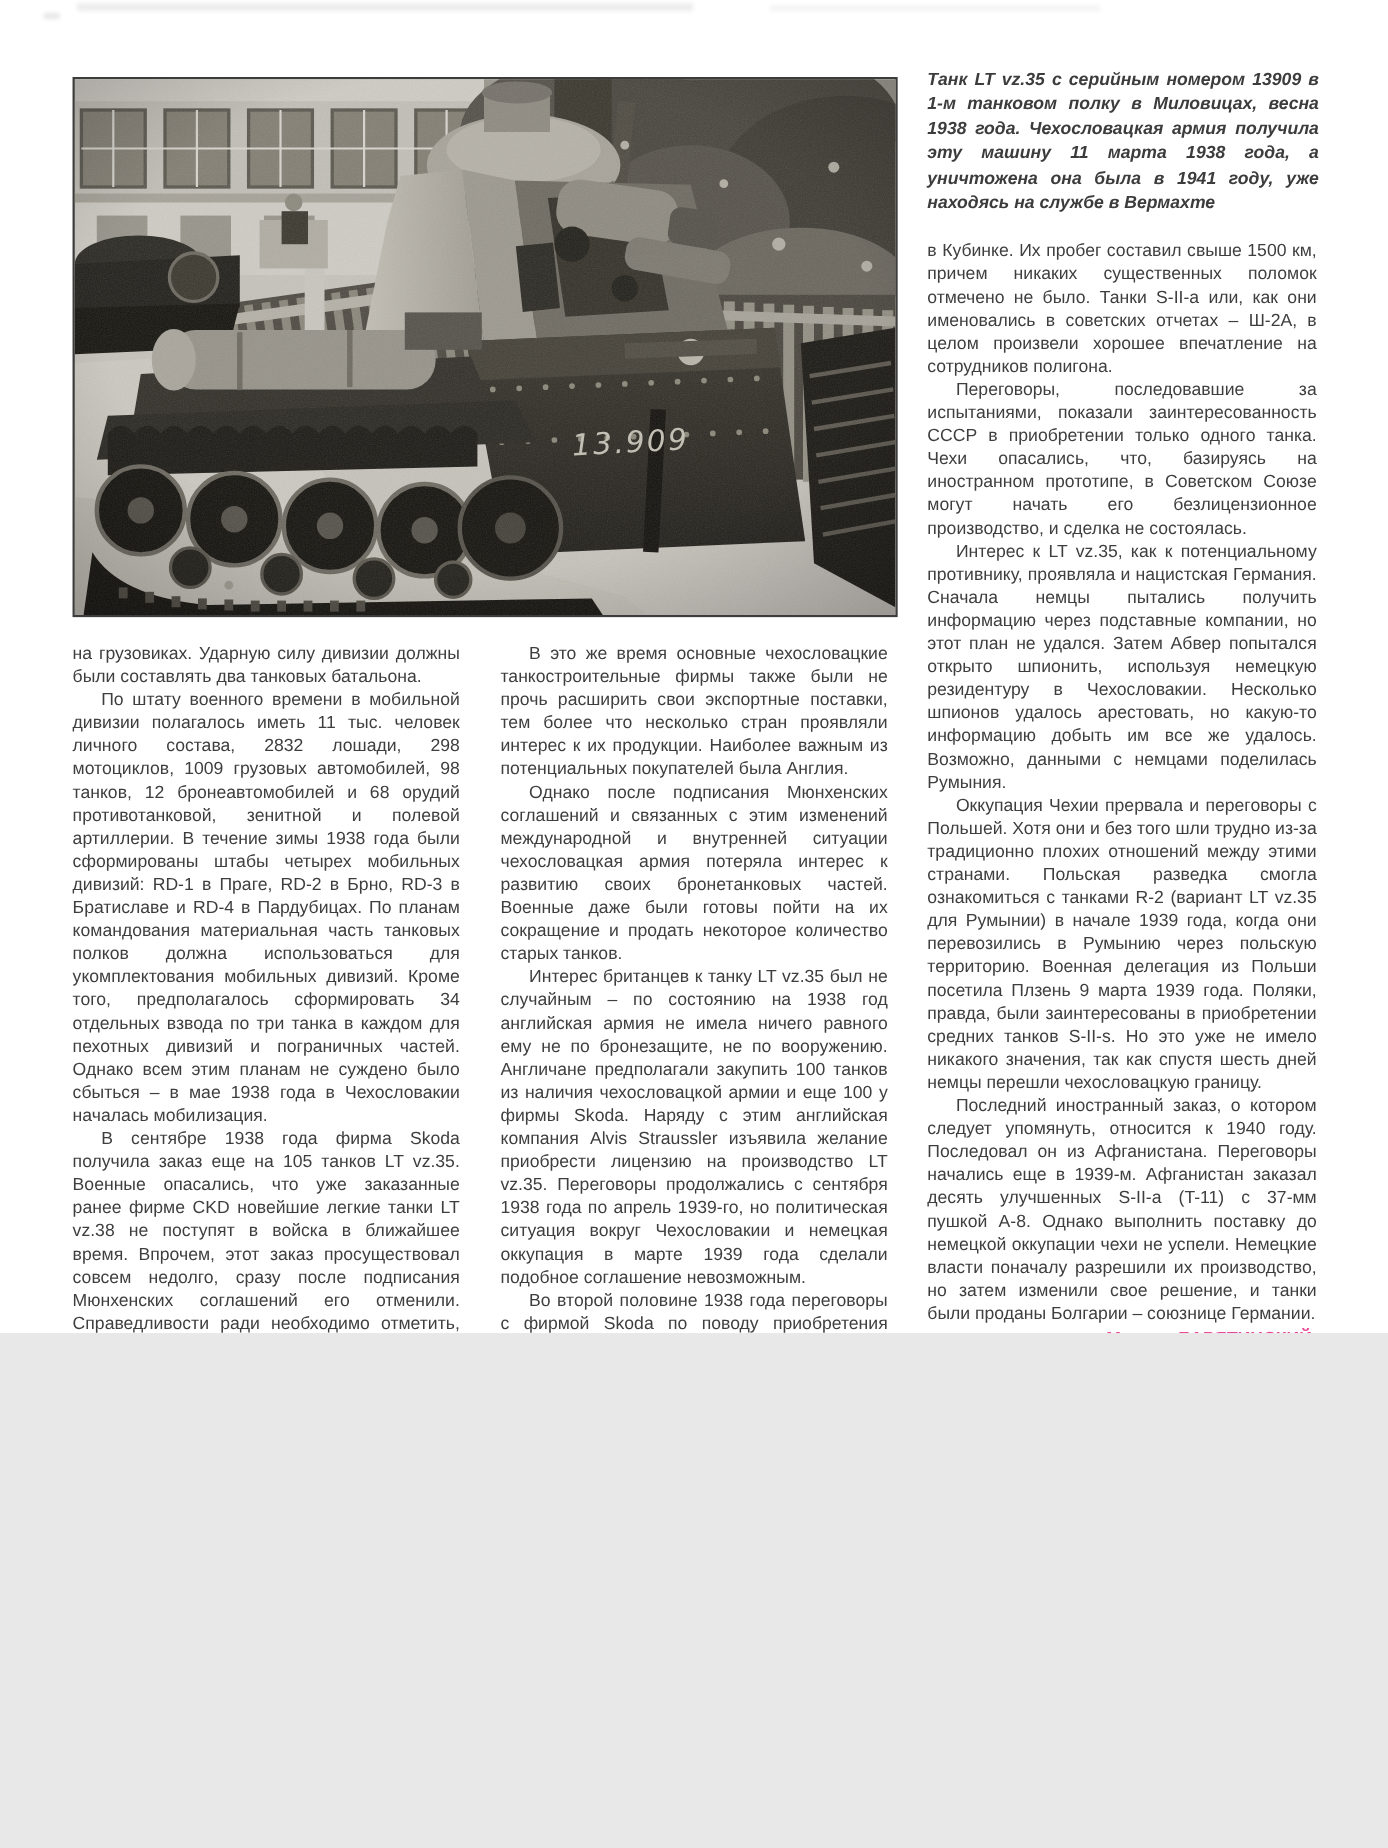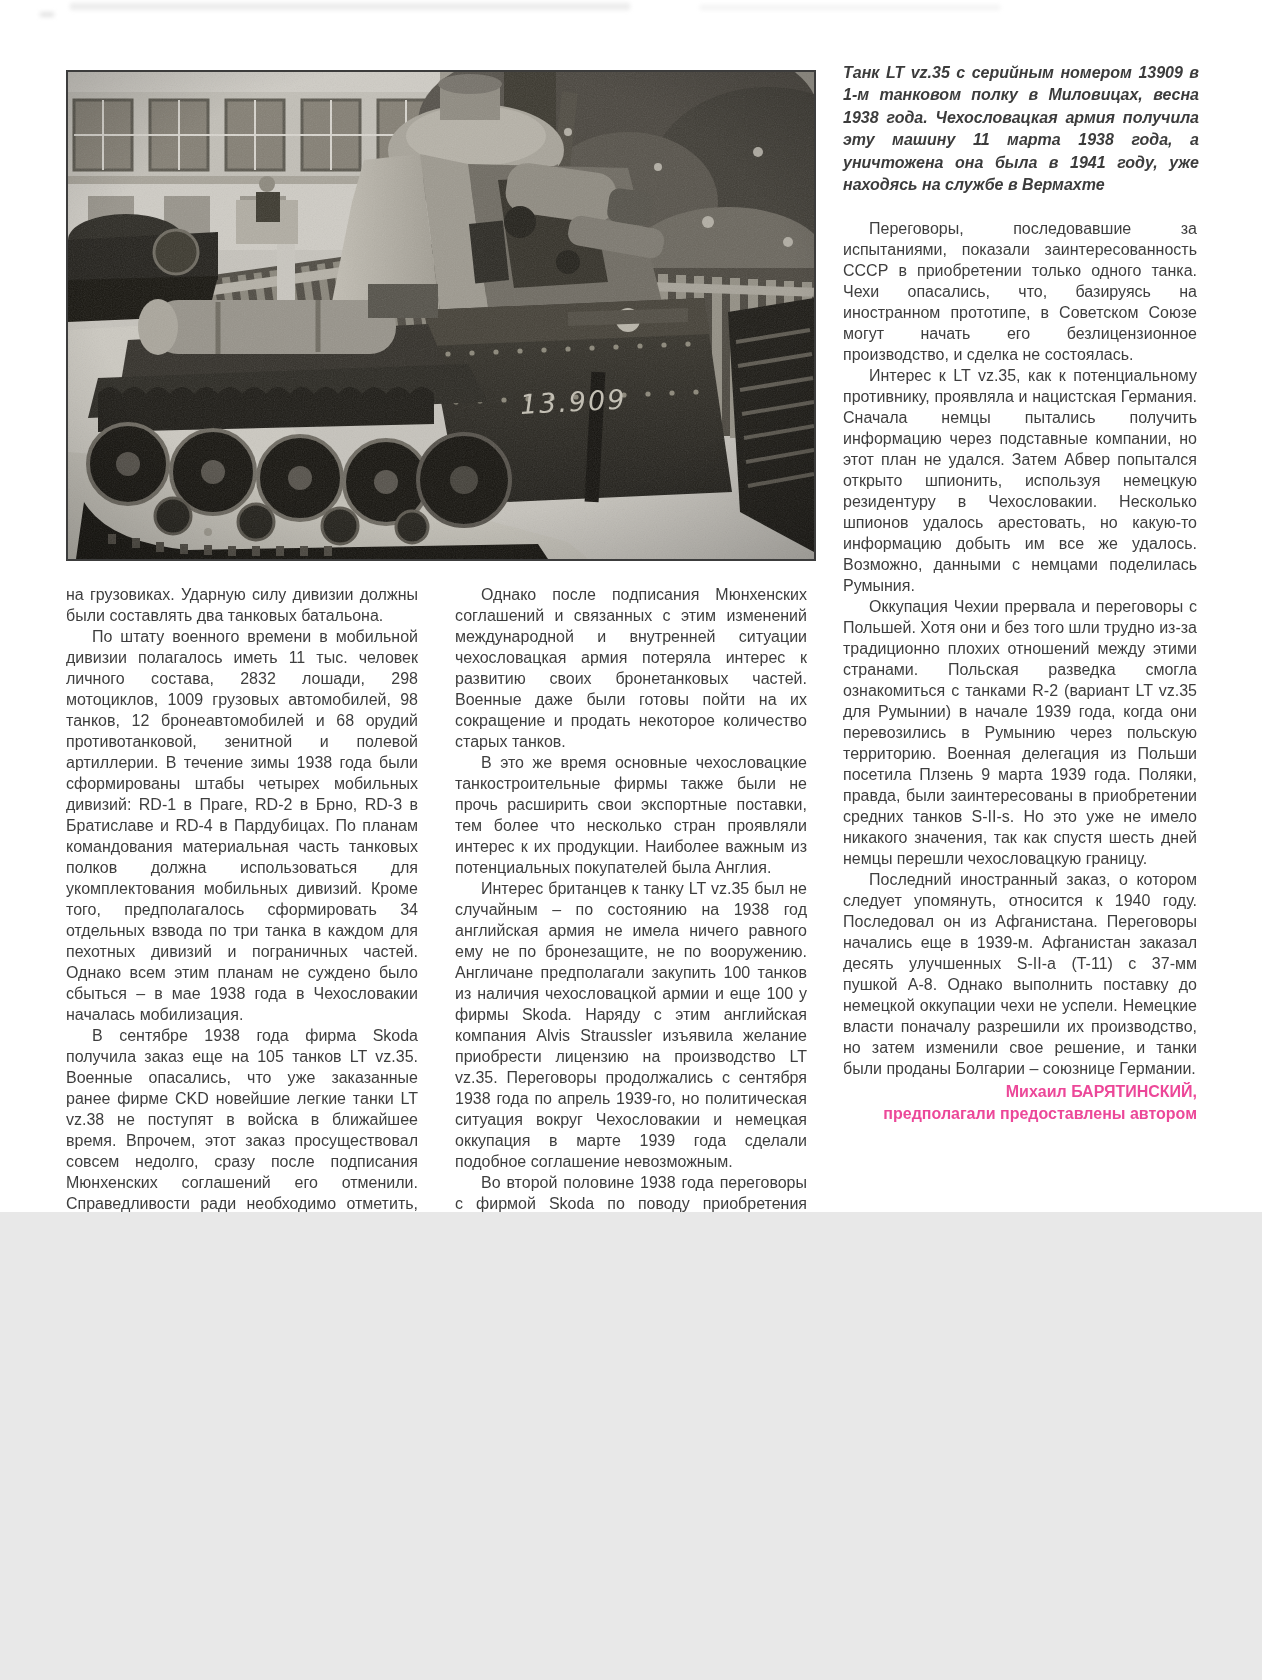--- a/index.html
+++ b/index.html
@@ -303,27 +303,28 @@
   </div>
 
   <div class="caption">Танк LT vz.35 с серийным номером 13909 в 1-м танковом полку в Миловицах, весна 1938 года. Чехословацкая армия получила эту машину 11 марта 1938 года, а уничтожена она была в 1941 году, уже находясь на службе в Вермахте</div>
 
   <div class="col col-left">
       <p class="no-indent">на грузовиках. Ударную силу дивизии должны были составлять два танковых батальона.</p>
       <p>По штату военного времени в мобильной дивизии полагалось иметь 11 тыс. человек личного состава, 2832 лошади, 298 мотоциклов, 1009 грузовых автомобилей, 98 танков, 12 бронеавтомобилей и 68 орудий противотанковой, зенитной и полевой артиллерии. В течение зимы 1938 года были сформированы штабы четырех мобильных дивизий: RD-1 в Праге, RD-2 в Брно, RD-3 в Братиславе и RD-4 в Пардубицах. По планам командования материальная часть танковых полков должна использоваться для укомплектования мобильных дивизий. Кроме того, предполагалось сформировать 34 отдельных взвода по три танка в каждом для пехотных дивизий и пограничных частей. Однако всем этим планам не суждено было сбыться – в мае 1938 года в Чехословакии началась мобилизация.</p>
       <p>В сентябре 1938 года фирма Skoda получила заказ еще на 105 танков LT vz.35. Военные опасались, что уже заказанные ранее фирме CKD новейшие легкие танки LT vz.38 не поступят в войска в ближайшее время. Впрочем, этот заказ просуществовал совсем недолго, сразу после подписания Мюнхенских соглашений его отменили. Справедливости ради необходимо отметить, что в случае конфликта с Германией осенью 1938 года реализация этого заказа была бы под большим вопросом. В качестве реальной альтернативы быстрого пополнения своих танковых частей чехословацкая армия могла рассчитывать на боевые машины из румынского заказа. Несколько десятков танков LT vz.35, из партии в 126 штук, изготовленных для Румынии, находившиеся на заводе Skoda могли быть конфискованы Чехословакией.</p>
     </div>
   <div class="col col-mid">
+      <p>В это же время основные чехословацкие танкостроительные фирмы также были не прочь расширить свои экспортные поставки, тем более что несколько стран проявляли интерес к их продукции. Наиболее важным из потенциальных покупателей была Англия.</p>
       <p>Однако после подписания Мюнхенских соглашений и связанных с этим изменений международной и внутренней ситуации чехословацкая армия потеряла интерес к развитию своих бронетанковых частей. Военные даже были готовы пойти на их сокращение и продать некоторое количество старых танков.</p>
-      <p>В это же время основные чехословацкие танкостроительные фирмы также были не прочь расширить свои экспортные поставки, тем более что несколько стран проявляли интерес к их продукции. Наиболее важным из потенциальных покупателей была Англия.</p>
       <p>Интерес британцев к танку LT vz.35 был не случайным – по состоянию на 1938 год английская армия не имела ничего равного ему не по бронезащите, не по вооружению. Англичане предполагали закупить 100 танков из наличия чехословацкой армии и еще 100 у фирмы Skoda. Наряду с этим английская компания Alvis Straussler изъявила желание приобрести лицензию на производство LT vz.35. Переговоры продолжались с сентября 1938 года по апрель 1939-го, но политическая ситуация вокруг Чехословакии и немецкая оккупация в марте 1939 года сделали подобное соглашение невозможным.</p>
       <p>Во второй половине 1938 года переговоры с фирмой Skoda по поводу приобретения лицензии вел и СССР. Советские специалисты имели возможность ознакомиться с танком S-II-a еще в ходе посещений фирмы Skoda. Идя навстречу просьбе командования Красной Армии, руководство фирмы и Министерство народной обороны Чехословацкой республики согласились на испытания двух танков в Советском Союзе. В период с 14 сентября по 11 октября 1938 года эти машины прошли чрезвычайно сложную программу испытаний на НИБТ Полигоне</p>
     </div>
   <div class="col col-right">
     <div>
+        <p class="no-indent">в Кубинке. Их пробег составил свыше 1500 км, причем никаких существенных поломок отмечено не было. Танки S-II-a или, как они именовались в советских отчетах – Ш-2А, в целом произвели хорошее впечатление на сотрудников полигона.</p>
         <p>Переговоры, последовавшие за испытаниями, показали заинтересованность СССР в приобретении только одного танка. Чехи опасались, что, базируясь на иностранном прототипе, в Советском Союзе могут начать его безлицензионное производство, и сделка не состоялась.</p>
         <p>Интерес к LT vz.35, как к потенциальному противнику, проявляла и нацистская Германия. Сначала немцы пытались получить информацию через подставные компании, но этот план не удался. Затем Абвер попытался открыто шпионить, используя немецкую резидентуру в Чехословакии. Несколько шпионов удалось арестовать, но какую-то информацию добыть им все же удалось. Возможно, данными с немцами поделилась Румыния.</p>
         <p>Оккупация Чехии прервала и переговоры с Польшей. Хотя они и без того шли трудно из-за традиционно плохих отношений между этими странами. Польская разведка смогла ознакомиться с танками R-2 (вариант LT vz.35 для Румынии) в начале 1939 года, когда они перевозились в Румынию через польскую территорию. Военная делегация из Польши посетила Плзень 9 марта 1939 года. Поляки, правда, были заинтересованы в приобретении средних танков S-II-s. Но это уже не имело никакого значения, так как спустя шесть дней немцы перешли чехословацкую границу.</p>
         <p>Последний иностранный заказ, о котором следует упомянуть, относится к 1940 году. Последовал он из Афганистана. Переговоры начались еще в 1939-м. Афганистан заказал десять улучшенных S-II-a (T-11) с 37-мм пушкой A-8. Однако выполнить поставку до немецкой оккупации чехи не успели. Немецкие власти поначалу разрешили их производство, но затем изменили свое решение, и танки были проданы Болгарии – союзнице Германии.</p>
       </div>
     <div class="byline">
       <div>Михаил БАРЯТИНСКИЙ,</div>
       <div>предполагали предоставлены автором</div>
     </div>
   </div>

